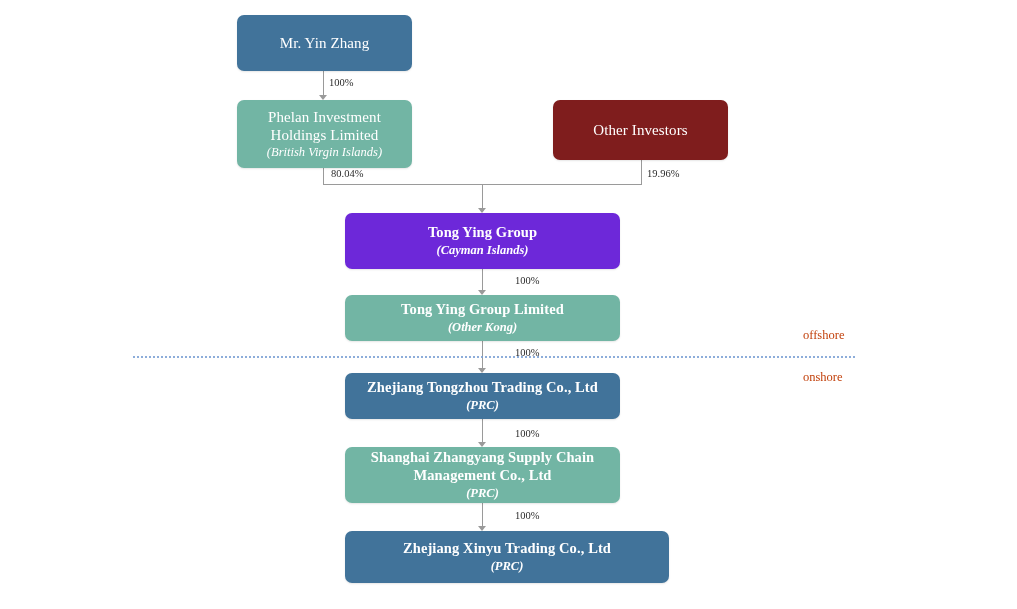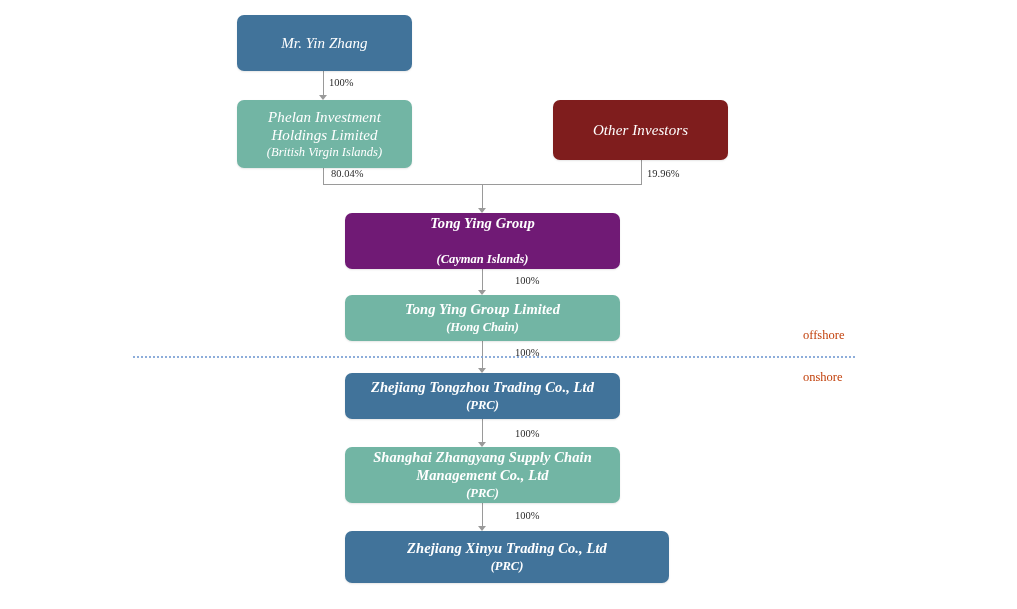--- a/index.html
+++ b/index.html
@@ -30,21 +30,20 @@
     color: #ffffff;
     line-height: 1.22;
     padding: 2px 8px;
     box-shadow: 0 1px 2px rgba(0,0,0,0.10);
   }
   .node .nm {
     display: block;
     font-weight: bold;
     font-size: 14.5px;
     letter-spacing: 0.1px;
-    font-style: italic;
   }
   .node .juris {
     display: block;
     font-style: italic;
     font-weight: bold;
     font-size: 12.5px;
     margin-top: 1px;
   }
   .node.plain .nm {
     font-weight: normal;
@@ -141,28 +140,28 @@
   <div class="node plain" style="left: 237px; top: 100px; width: 175px; height: 68px; background: rgb(114, 181, 164);">
     <span class="nm">Phelan Investment Holdings Limited</span>
     <span class="juris">(British Virgin Islands)</span>
   </div>
 
   <div class="node plain" style="left: 553px; top: 100px; width: 175px; height: 60px; background: #7f1d1d;">
     <span class="nm">Other Investors</span>
 
   </div>
 
-  <div class="node" style="left: 345px; top: 213px; width: 275px; height: 56px; background: #701a75; justify-content: space-between;">
+  <div class="node" style="left: 345px; top: 213px; width: 275px; height: 56px; background: #6d28d9;">
     <span class="nm">Tong Ying Group</span>
     <span class="juris">(Cayman Islands)</span>
   </div>
 
   <div class="node" style="left: 345px; top: 295px; width: 275px; height: 46px; background: rgb(114, 181, 164);">
     <span class="nm">Tong Ying Group Limited</span>
-    <span class="juris">(Hong Chain)</span>
+    <span class="juris">(Other Kong)</span>
   </div>
 
   <div class="node" style="left: 345px; top: 373px; width: 275px; height: 46px; background: rgb(65, 115, 154);">
     <span class="nm">Zhejiang Tongzhou Trading Co., Ltd</span>
     <span class="juris">(PRC)</span>
   </div>
 
   <div class="node" style="left: 345px; top: 447px; width: 275px; height: 56px; background: rgb(114, 181, 164);">
     <span class="nm">Shanghai Zhangyang Supply Chain Management Co., Ltd</span>
     <span class="juris">(PRC)</span>

